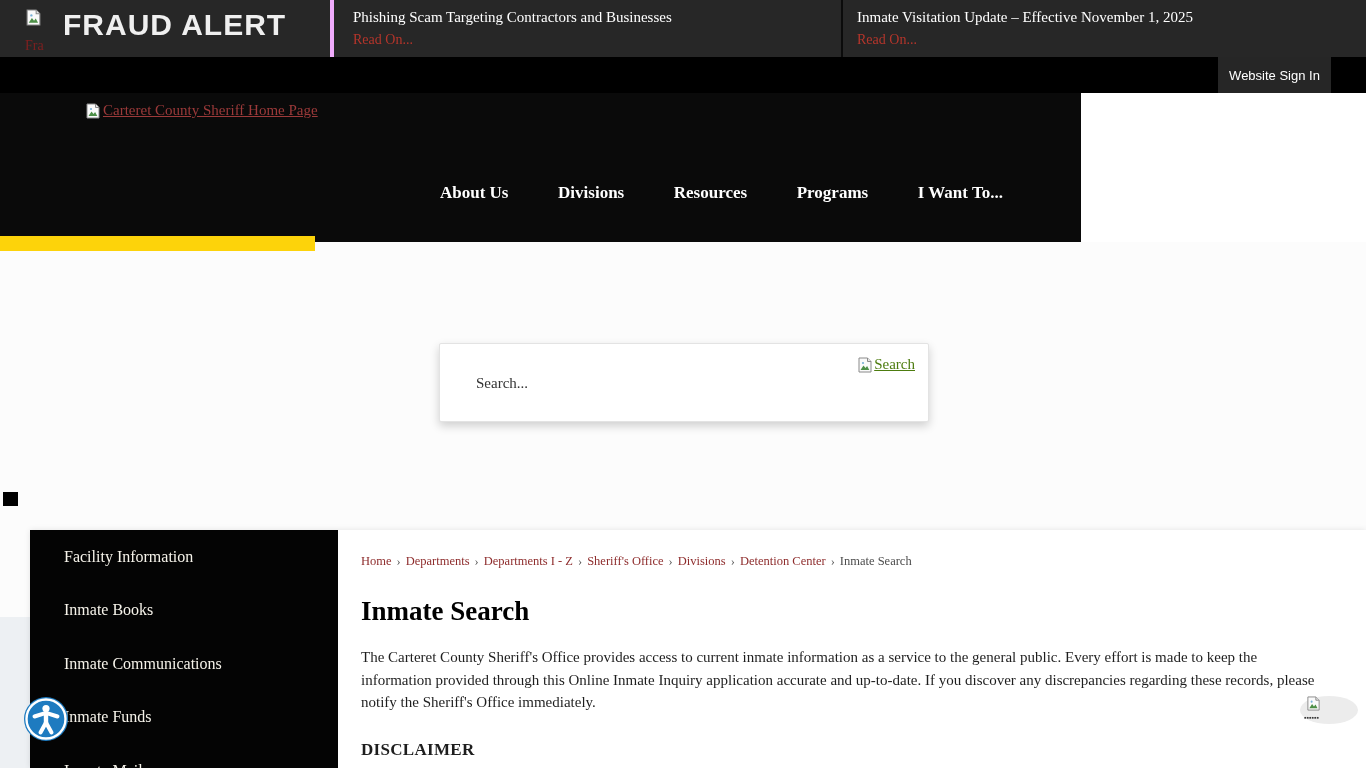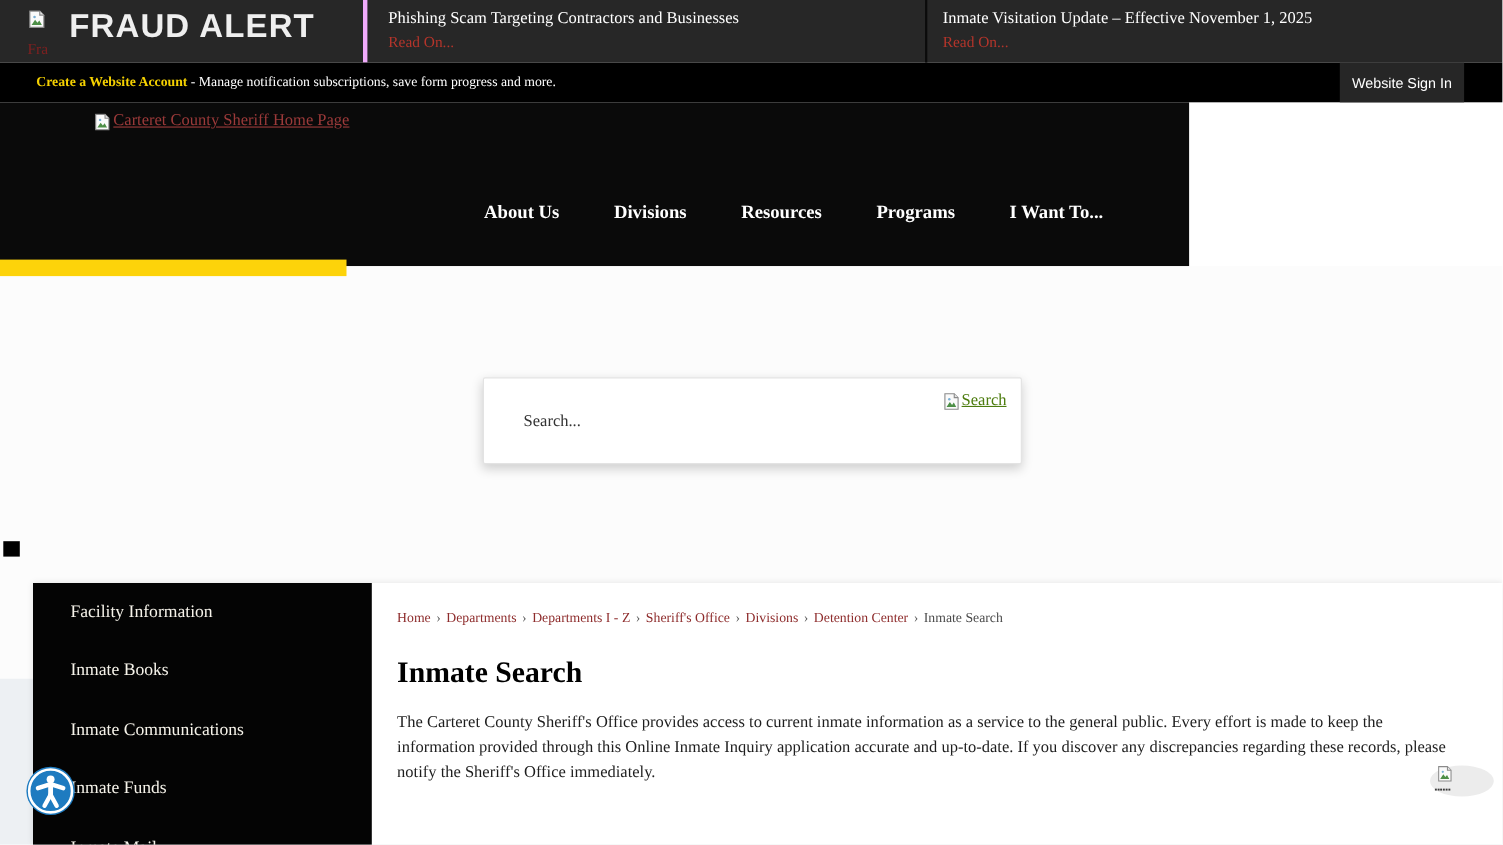--- a/index.html
+++ b/index.html
@@ -88,24 +88,20 @@
       <div class="alert-title">Phishing Scam Targeting Contractors and Businesses</div>
       <a class="read-on">Read On...</a>
     </div>
     <div class="alert-item second">
       <div class="alert-title">Inmate Visitation Update – Effective November 1, 2025</div>
       <a class="read-on">Read On...</a>
     </div>
   </header>
 
   <div class="account-bar">
-    <p class="account-text">
-      <a class="account-link">Create a Website Account</a>
-      <span>- Manage notification subscriptions, save form progress and more.</span>
-    </p>
     <button class="signin-btn">Website Sign In</button>
   </div>
 
   <div class="site-header">
     <a class="logo-link">
       <span>
         <svg width="16" height="16" viewBox="0 0 16 16">
           <path d="M2 1 h8.5 l3.5 3.5 V15 H2 Z" fill="#fafafa" stroke="#8a8a8a" stroke-width="1"></path>
           <path d="M10.5 1 v3.5 H14" fill="#e6e6e6" stroke="#8a8a8a" stroke-width="1"></path>
           <path d="M3.5 13 l3 -4.5 2 2.6 1.6 -2.1 2.2 4 z" fill="#4d8f47"></path>
@@ -156,20 +152,21 @@
 
     <div class="content">
       <div class="breadcrumb">
         <a class="crumb">Home</a><span class="sep">›</span><a class="crumb">Departments</a><span class="sep">›</span><a class="crumb">Departments I - Z</a><span class="sep">›</span><a class="crumb">Sheriff's Office</a><span class="sep">›</span><a class="crumb">Divisions</a><span class="sep">›</span><a class="crumb">Detention Center</a><span class="sep">›</span><span class="crumb-current">Inmate Search</span>
       </div>
 
       <h1 class="page-title">Inmate Search</h1>
 
       <p class="intro">The Carteret County Sheriff's Office provides access to current inmate information as a service to the general public. Every effort is made to keep the information provided through this Online Inmate Inquiry application accurate and up-to-date. If you discover any discrepancies regarding these records, please notify the Sheriff's Office immediately.</p>
 
+      <h2 class="disclaimer">DISCLAIMER</h2>
 
       <div class="feedback-widget">
         <div class="feedback-bubble"></div>
         <span class="feedback-icon">
           <svg width="15" height="15" viewBox="0 0 16 16">
             <path d="M2 1 h8.5 l3.5 3.5 V15 H2 Z" fill="#fafafa" stroke="#8a8a8a" stroke-width="1"></path>
             <path d="M10.5 1 v3.5 H14" fill="#e6e6e6" stroke="#8a8a8a" stroke-width="1"></path>
             <path d="M3.5 13 l3 -4.5 2 2.6 1.6 -2.1 2.2 4 z" fill="#4d8f47"></path>
             <circle cx="6" cy="6" r="1.1" fill="#79b0d6"></circle>
           </svg>

